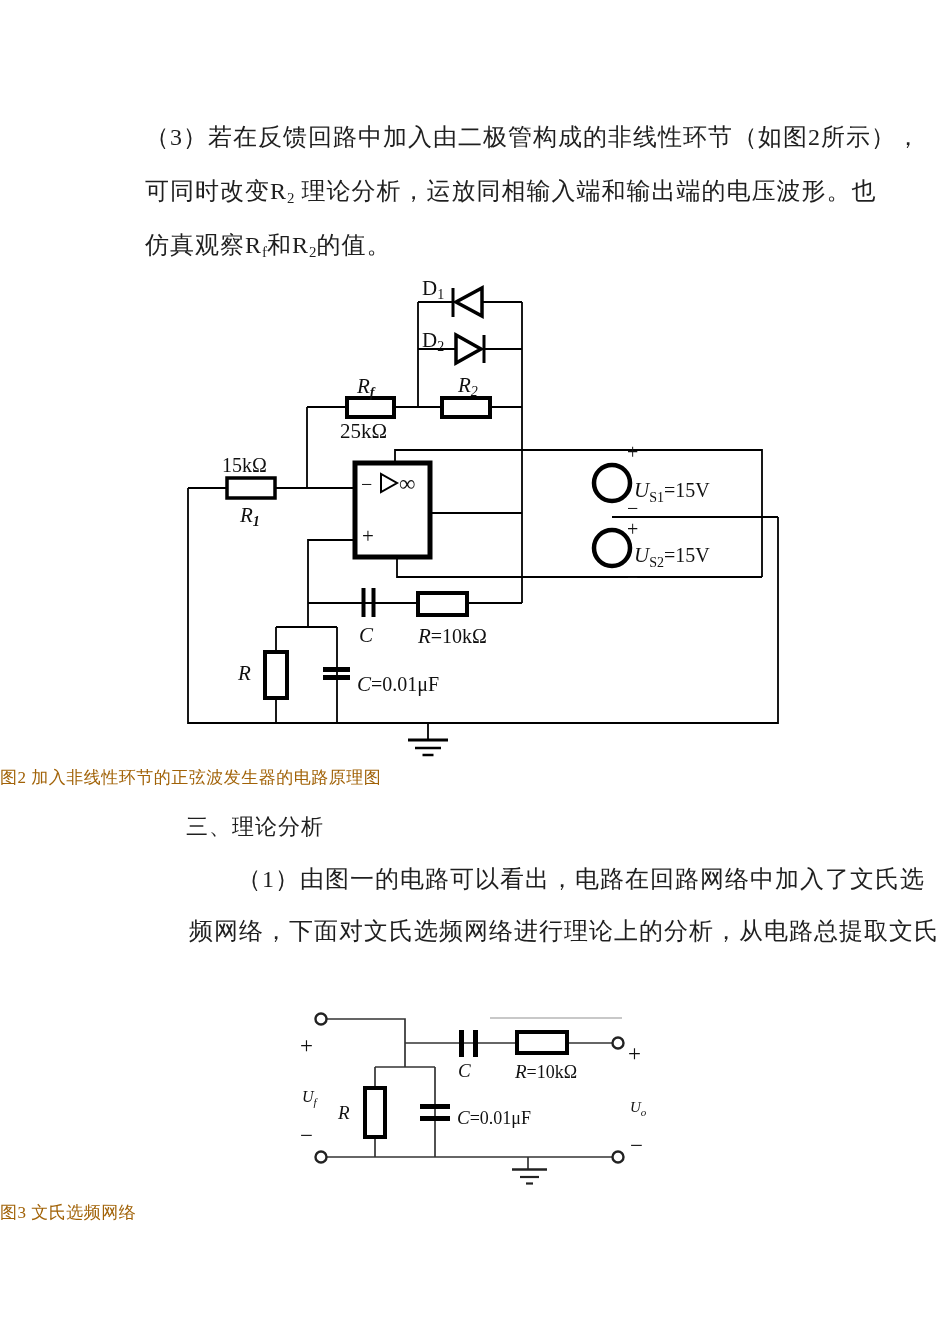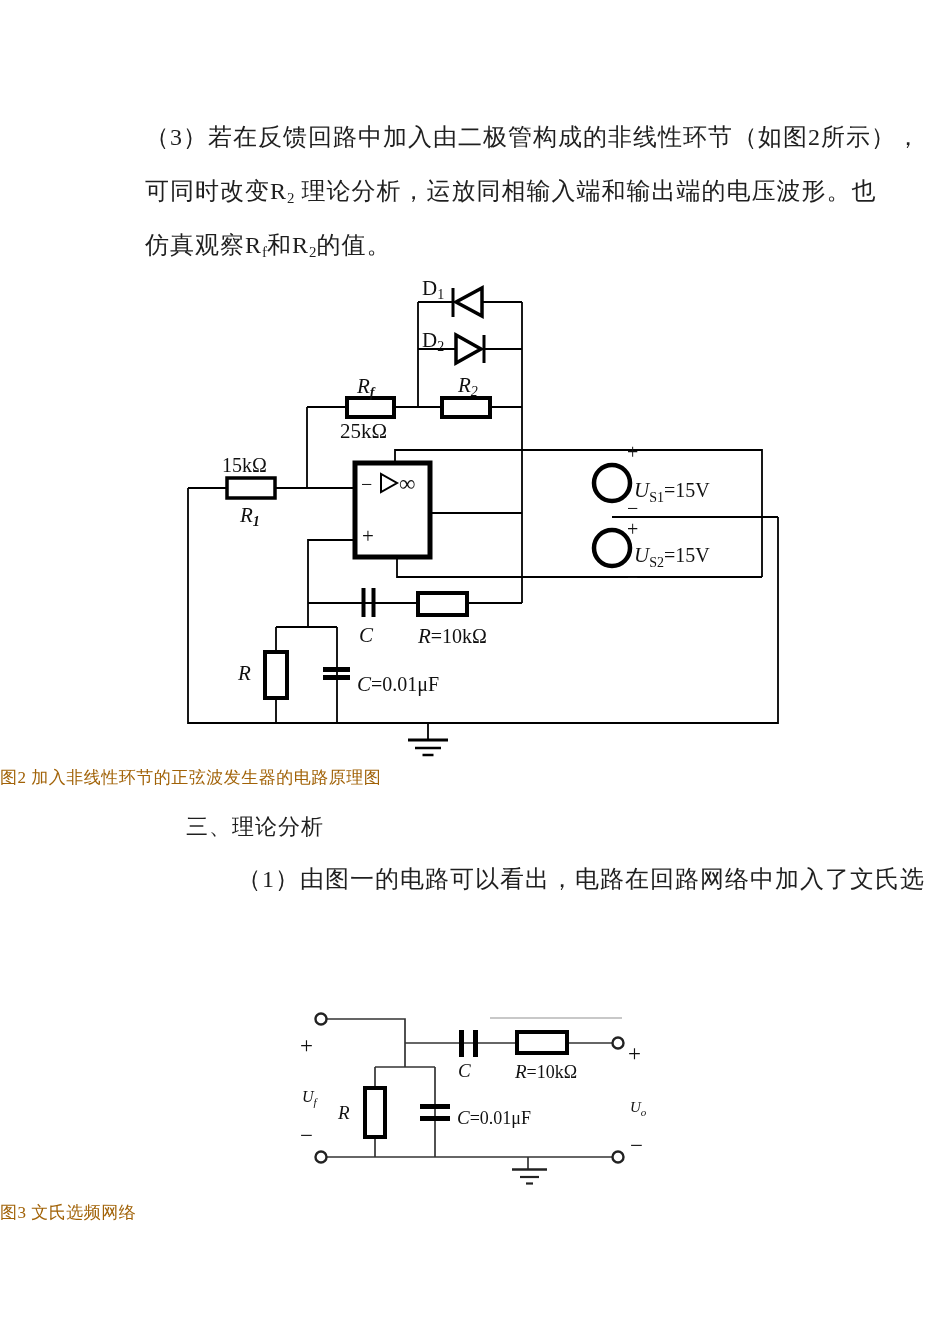--- a/index.html
+++ b/index.html
@@ -118,20 +118,21 @@
     <text x="88" y="415" font-size="21" font-style="italic">R</text>
     <text x="207" y="426" font-size="21"><tspan font-style="italic">C</tspan><tspan font-size="20">=0.01μF</tspan></text>
   </svg>
 
   <div class="caption" style="top:766px;">图2 加入非线性环节的正弦波发生器的电路原理图</div>
 
   <div class="heading">三、理论分析</div>
 
   <div class="para p2" style="top:853px;margin-left:44px;">
     <div class="tline indent"><span>（1）由图一的电路可以看出，电路在回路网络中加入了文氏选</span></div>
+    <div class="tline"><span>频网络，下面对文氏选频网络进行理论上的分析，从电路总提取文氏</span></div>
   </div>
 
   <svg class="fig" style="left:290px;top:1005px;" width="380" height="190" viewBox="0 0 380 190">
     <line x1="200" y1="13" x2="332" y2="13" stroke="#c8c8c8" stroke-width="2"></line>
     <g stroke="#333" stroke-width="1.7" fill="none">
       <path d="M37 14 H115 V62"></path>
       <path d="M115 38 H322"></path>
       <path d="M85 62 H145"></path>
       <path d="M85 62 V152"></path>
       <path d="M145 62 V152"></path>

